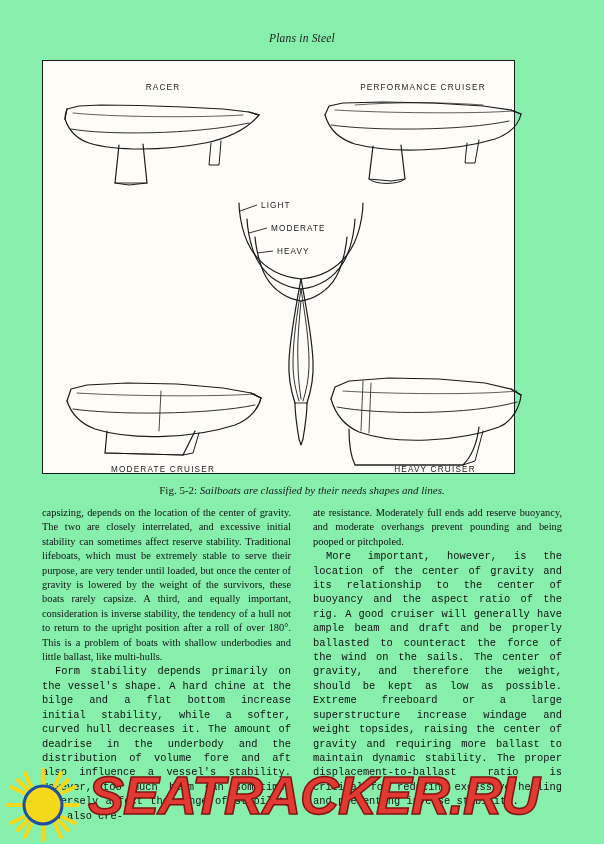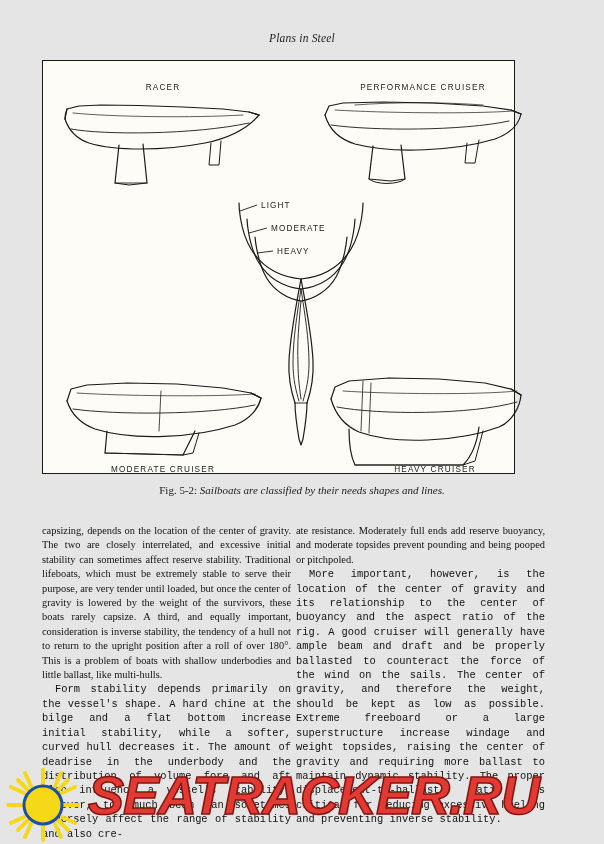--- a/index.html
+++ b/index.html
@@ -12,21 +12,21 @@
     height: 844px;
     position: relative;
     overflow: hidden;
     font-family: "Liberation Serif", serif;
     color: #111;
   }
 
   .page {
     position: absolute;
     inset: 0;
-    background: #e5e5e5;
+    background: #86efac;
   }
 
   .running-head {
     position: absolute;
     top: 32px;
     left: 0;
     width: 604px;
     text-align: center;
     font-family: "Liberation Serif", serif;
     font-style: italic;
@@ -70,22 +70,21 @@
     font-style: italic;
     font-family: "Liberation Serif", serif;
   }
 
   .columns {
     position: absolute;
     top: 506px;
     left: 42px;
     width: 520px;
     display: flex;
-    gap: 5px;
-    margin-top: 18px;
+    gap: 22px;
   }
   .col {
     width: 249px;
     font-size: 10.4px;
     line-height: 1.385;
     text-align: justify;
     text-justify: inter-word;
     hyphens: auto;
     color: #111;
   }
@@ -261,21 +260,21 @@
     <span class="lbl">Fig. 5-2:</span>
     <span class="cap">Sailboats are classified by their needs shapes and lines.</span>
   </div>
 
   <div class="columns">
     <div class="col">
       <p>capsizing, depends on the location of the center of gravity. The two are closely interrelated, and excessive initial stability can sometimes affect reserve stability. Traditional lifeboats, which must be extremely stable to serve their purpose, are very tender until loaded, but once the center of gravity is lowered by the weight of the survivors, these boats rarely capsize. A third, and equally important, consideration is inverse stability, the tendency of a hull not to return to the upright position after a roll of over 180°. This is a problem of boats with shallow underbodies and little ballast, like multi-hulls.</p>
       <p>Form stability depends primarily on the vessel's shape. A hard chine at the bilge and a flat bottom increase initial stability, while a softer, curved hull decreases it. The amount of deadrise in the underbody and the distribution of volume fore and aft also influence a vessel's stability. However, too much beam can sometimes adversely affect the range of stability and also cre-</p>
     </div>
     <div class="col">
-      <p>ate resistance. Moderately full ends add reserve buoyancy, and moderate topsides prevent pounding and being pooped or pitchpoled.</p>
+      <p>ate resistance. Moderately full ends add reserve buoyancy, and moderate overhangs prevent pounding and being pooped or pitchpoled.</p>
       <p>More important, however, is the location of the center of gravity and its relationship to the center of buoyancy and the aspect ratio of the rig. A good cruiser will generally have ample beam and draft and be properly ballasted to counteract the force of the wind on the sails. The center of gravity, and therefore the weight, should be kept as low as possible. Extreme freeboard or a large superstructure increase windage and weight topsides, raising the center of gravity and requiring more ballast to maintain dynamic stability. The proper displacement-to-ballast ratio is critical for reducing excessive heeling and preventing inverse stability.</p>
     </div>
   </div>
 
   <div class="page-number">58</div>
 
   <div class="watermark">
     <svg class="wm-sun" viewBox="0 0 74 74">
       <g stroke="#f5d818" stroke-width="4" stroke-linecap="round">
         <line x1="37" y1="2" x2="37" y2="16"></line>

